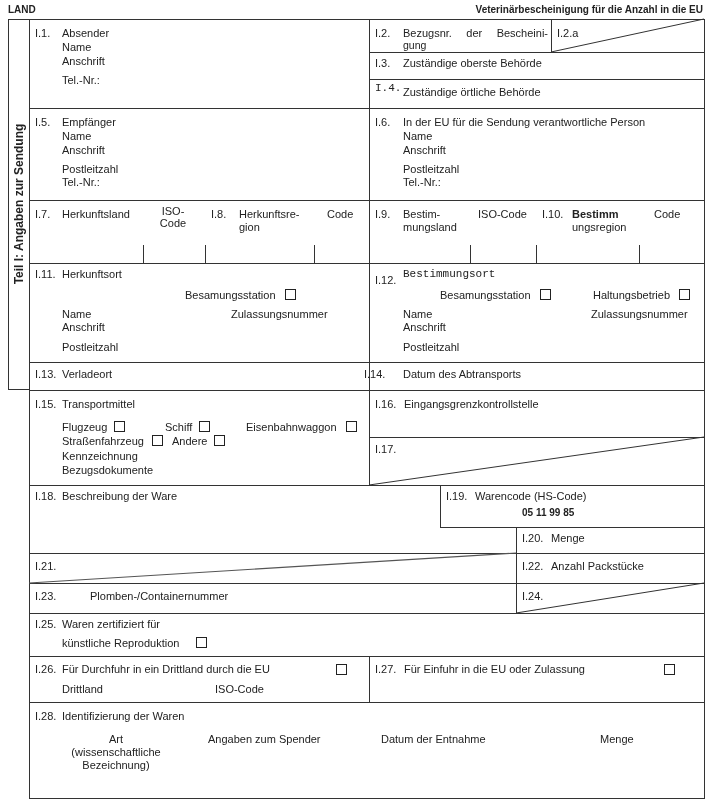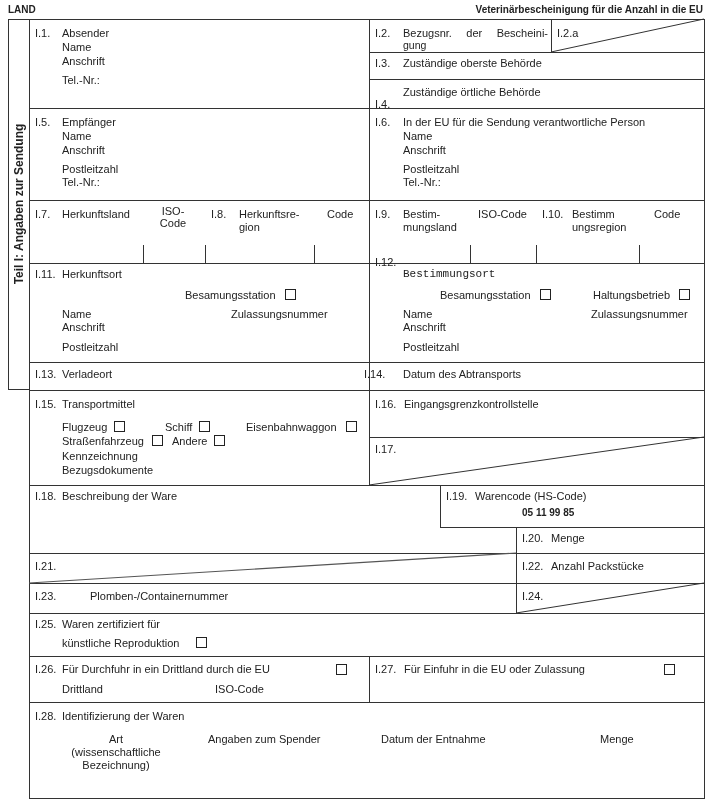--- a/index.html
+++ b/index.html
@@ -70,21 +70,21 @@
 <div class="t" style="left:62px; top:55px;">Anschrift</div>
 <div class="t" style="left:62px; top:74px;">Tel.-Nr.:</div>
 
 <div class="t" style="left:375px; top:27px;">I.2.</div>
 <div class="t" style="left:403px; top:27px; width:145px; text-align:justify; text-align-last:justify;">Bezugsnr. der Bescheini-</div>
 <div class="t" style="left:403px; top:39px; font-size:10.5px;">gung</div>
 <div class="t" style="left:557px; top:27px;">I.2.a</div>
 
 <div class="t" style="left:375px; top:57px;">I.3.</div>
 <div class="t" style="left:403px; top:57px;">Zuständige oberste Behörde</div>
-<div class="t" style="left:375px; top:98px;">I.4.</div>
+<div class="t" style="left:375px; top:82px;font-family:Liberation Mono, monospace;">I.4.</div>
 <div class="t" style="left:403px; top:86px;">Zuständige örtliche Behörde</div>
 
 <div class="t" style="left:35px; top:116px;">I.5.</div>
 <div class="t" style="left:62px; top:116px;">Empfänger</div>
 <div class="t" style="left:62px; top:130px;">Name</div>
 <div class="t" style="left:62px; top:144px;">Anschrift</div>
 <div class="t" style="left:62px; top:163px;">Postleitzahl</div>
 <div class="t" style="left:62px; top:176px;">Tel.-Nr.:</div>
 
 <div class="t" style="left:375px; top:116px;">I.6.</div>
@@ -101,34 +101,34 @@
 <div class="t" style="left:211px; top:208px;">I.8.</div>
 <div class="t" style="left:239px; top:208px;">Herkunftsre-</div>
 <div class="t" style="left:239px; top:221px;">gion</div>
 <div class="t" style="left:327px; top:208px;">Code</div>
 
 <div class="t" style="left:375px; top:208px;">I.9.</div>
 <div class="t" style="left:403px; top:208px;">Bestim-</div>
 <div class="t" style="left:403px; top:221px;">mungsland</div>
 <div class="t" style="left:478px; top:208px;">ISO-Code</div>
 <div class="t" style="left:542px; top:208px;">I.10.</div>
-<div class="t" style="left:572px; top:208px;">Bestimm</div>
+<div class="t" style="left:572px; top:208px;font-weight:bold;">Bestimm</div>
 <div class="t" style="left:572px; top:221px;">ungsregion</div>
 <div class="t" style="left:654px; top:208px;">Code</div>
 
 <div class="t" style="left:35px; top:268px;">I.11.</div>
 <div class="t" style="left:62px; top:268px;text-align:center;">Herkunftsort</div>
 <div class="t" style="left:185px; top:289px;">Besamungsstation</div>
 <div class="cb" style="left:285px; top:289px;"></div>
 <div class="t" style="left:62px; top:308px;">Name</div>
 <div class="t" style="left:231px; top:308px;">Zulassungsnummer</div>
 <div class="t" style="left:62px; top:321px;">Anschrift</div>
 <div class="t" style="left:62px; top:341px;">Postleitzahl</div>
 
-<div class="t" style="left:375px; top:256px;text-align:right;">I.12.</div>
+<div class="t" style="left:375px; top:274px;text-align:right;">I.12.</div>
 <div class="t" style="left:403px; top:268px;font-family:Liberation Mono, monospace;">Bestimmungsort</div>
 <div class="t" style="left:440px; top:289px;">Besamungsstation</div>
 <div class="cb" style="left:540px; top:289px;"></div>
 <div class="t" style="left:593px; top:289px;">Haltungsbetrieb</div>
 <div class="cb" style="left:679px; top:289px;"></div>
 <div class="t" style="left:403px; top:308px;">Name</div>
 <div class="t" style="left:591px; top:308px;">Zulassungsnummer</div>
 <div class="t" style="left:403px; top:321px;">Anschrift</div>
 <div class="t" style="left:403px; top:341px;">Postleitzahl</div>
 

